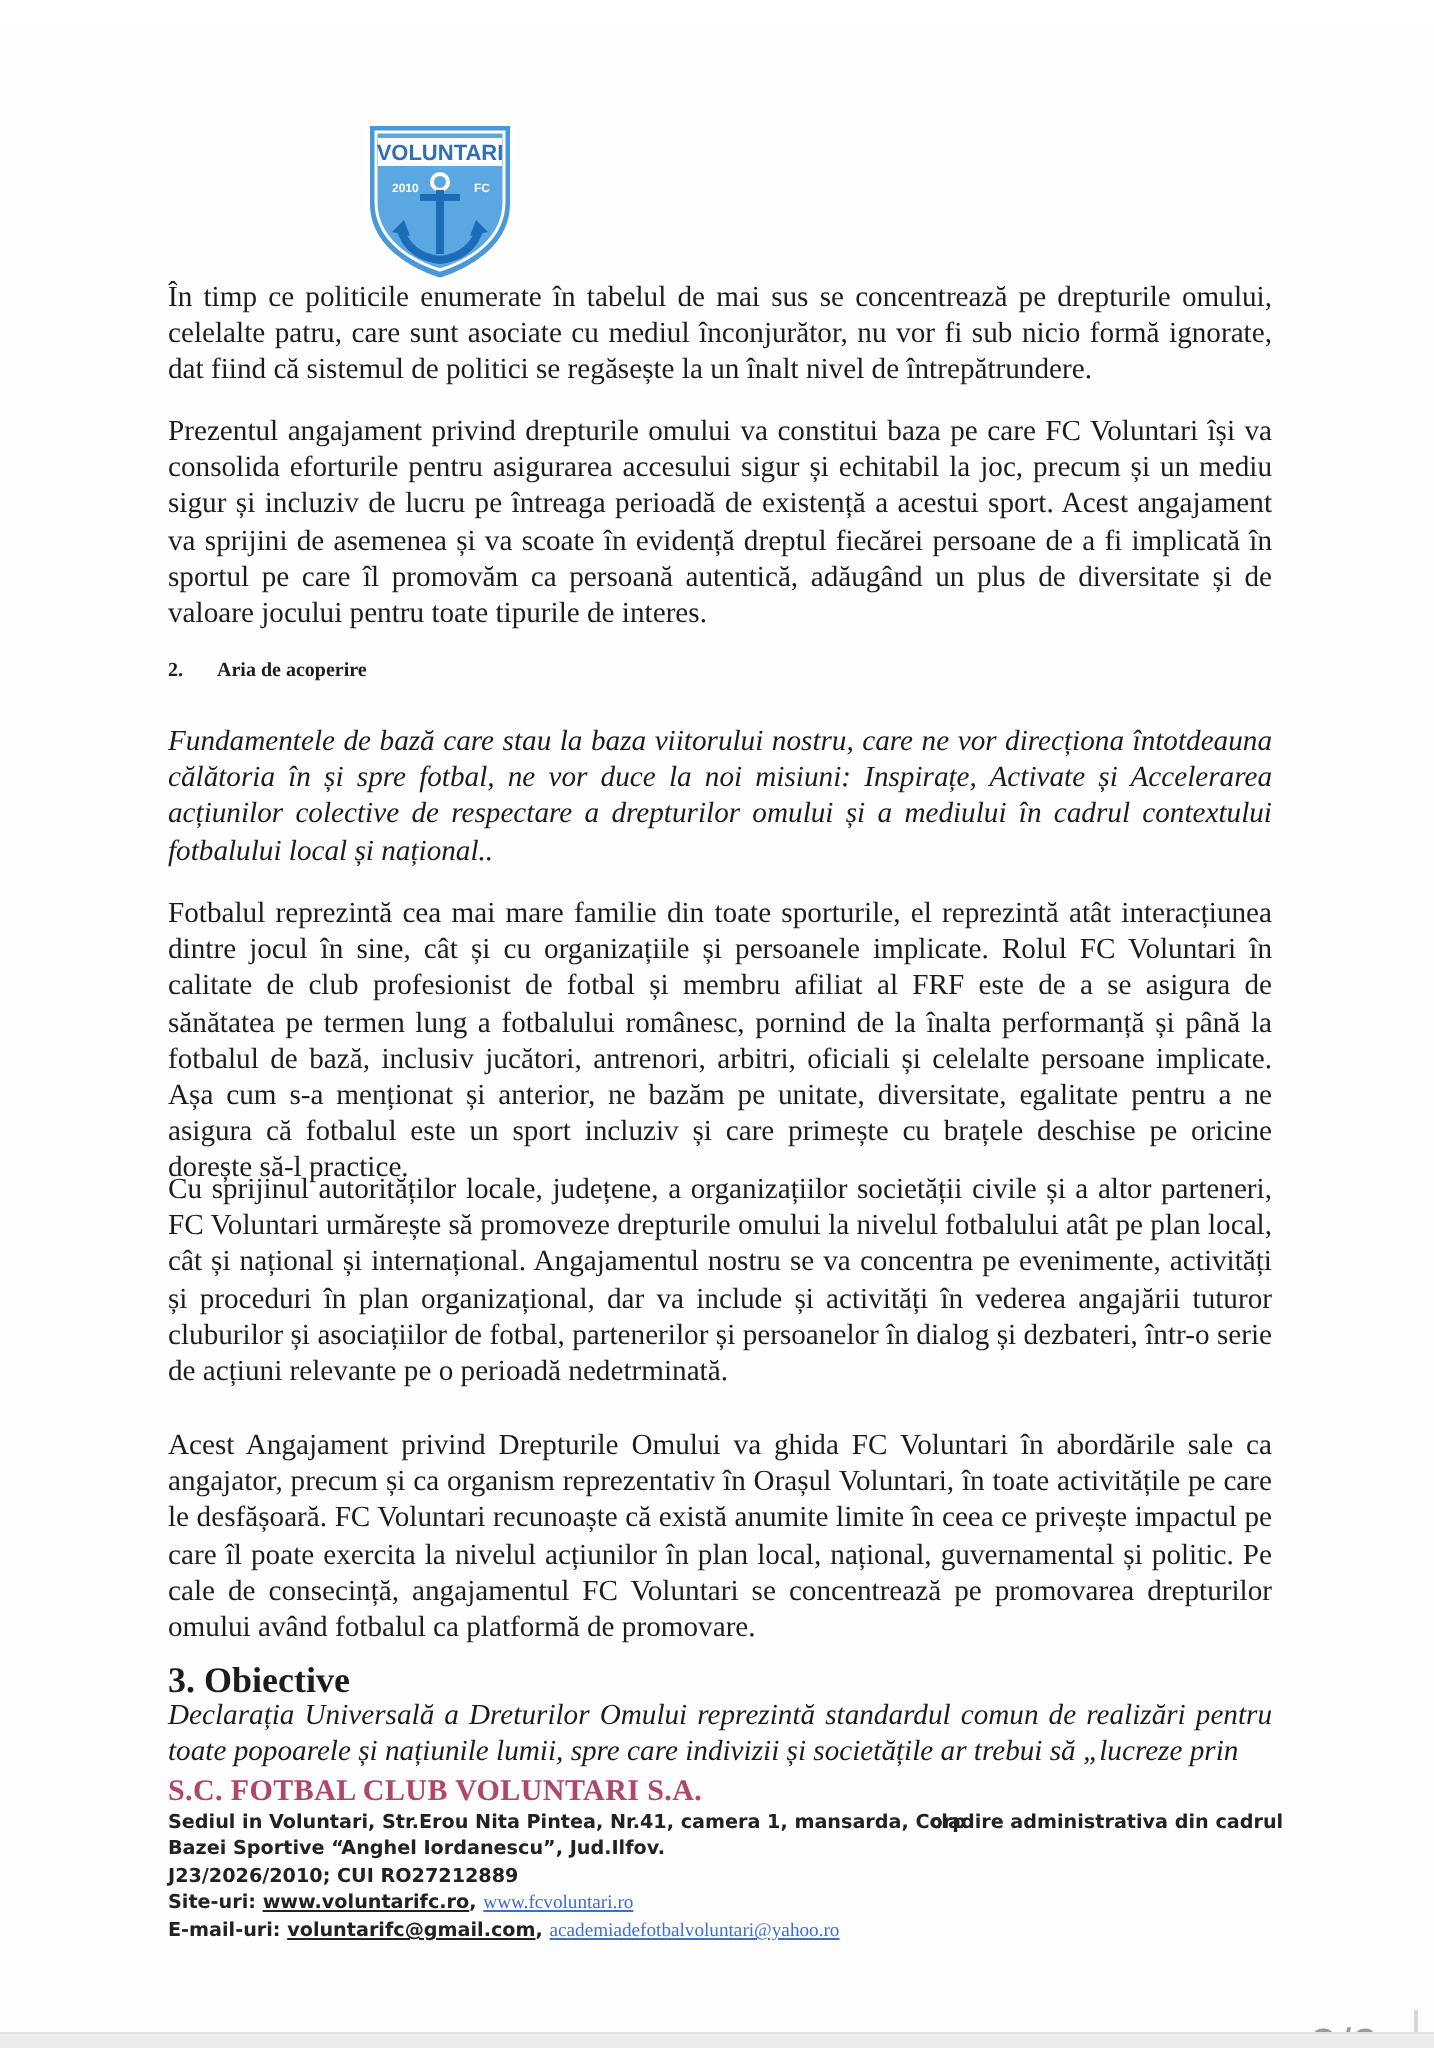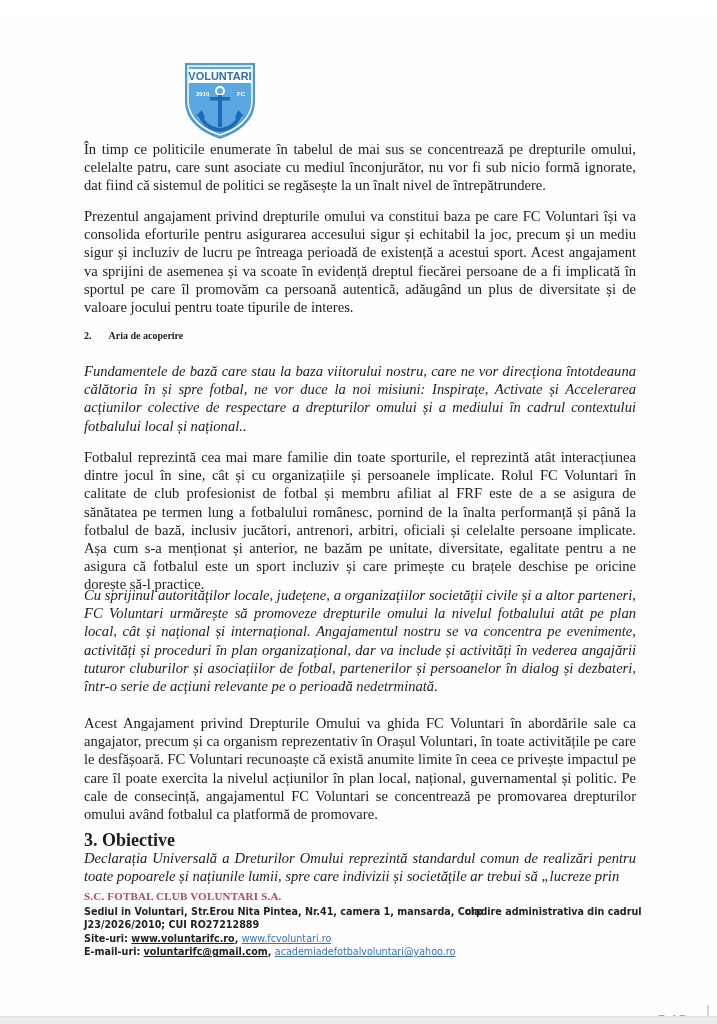--- a/index.html
+++ b/index.html
@@ -27,40 +27,40 @@
     font-size: 14.6px; line-height: 18.2px;
   }
   p { margin: 0; text-align: justify; }
   .p1 { position: absolute; top: 0; }
   .p2 { position: absolute; top: 67px; }
   .h2 { position: absolute; top: 187px; left: 0; font-weight: bold; font-size: 10px; }
   .h2 .num { display: inline-block; width: 22px; padding-left: 0px; }
   .italic { font-style: italic; }
   .p3 { position: absolute; top: 222px; }
   .p4 { position: absolute; top: 308px; }
-  .p5 { position: absolute; top: 446px; font-style: italic; }
+  .p5 { position: absolute; top: 446px; }
   .p6 { position: absolute; top: 574px; }
   .h3 { position: absolute; top: 691px; left: 0; font-weight: bold; font-size: 18px; }
   .p7 { position: absolute; top: 709px; }
   .footer {
     position: absolute; left: 84px; top: 878px; width: 560px;
     font-family: "DejaVu Sans", "Liberation Sans", sans-serif;
     font-size: 9.6px; line-height: 13.6px; font-weight: bold; color: #222;
   }
   .footer .company {
     font-family: "Liberation Serif", "DejaVu Serif", serif;
-    font-size: 11px; color: #b0476a; font-weight: bold; letter-spacing: 0.2px;
+    font-size: 15px; color: #b0476a; font-weight: bold; letter-spacing: 0.2px;
     margin-bottom: 1px;
   }
   .footer .row { white-space: nowrap; position: relative; }
   .footer .right-note {
     position: absolute; left: 381px; top: 0;
   }
   .footer a { color: #1a3a9e; text-decoration: underline; }
-  .footer a.light { color: #3a6fd0; font-weight: normal; }
+  .footer a.light { color: #3a6fd0; font-weight: normal; font-family: Liberation Serif, serif; }
   .footer .uline { text-decoration: underline; color: #222; }
   .page-indicator {
     position: absolute; left: 655px; top: 998px;
     font-family: "Liberation Sans", "DejaVu Sans", sans-serif;
     font-size: 24px; color: #9a9a9a; letter-spacing: 0.5px;
   }
   .right-rule {
     position: absolute; left: 707px; top: 993px; width: 2px; height: 22px; background: #d6d6d6;
   }
 </style>
@@ -103,20 +103,21 @@
 
     <p class="p7 italic">Declarația Universală a Dreturilor Omului reprezintă standardul comun de realizări pentru toate popoarele și națiunile lumii, spre care indivizii și societățile ar trebui să „lucreze prin</p>
   </div>
 
   <div class="footer">
     <div class="company">S.C. FOTBAL CLUB VOLUNTARI S.A.</div>
     <div class="row">
       <span>Sediul in Voluntari, Str.Erou Nita Pintea, Nr.41, camera 1, mansarda, Corp</span>
       <span class="right-note">cladire administrativa din cadrul</span>
     </div>
+    <div class="row">Bazei Sportive “Anghel Iordanescu”, Jud.Ilfov.</div>
     <div class="row">J23/2026/2010; CUI RO27212889</div>
     <div class="row">
       <span>Site-uri: </span><a class="uline">www.voluntarifc.ro</a><span>, </span><a class="light">www.fcvoluntari.ro</a>
     </div>
     <div class="row">
       <span>E-mail-uri: </span><a class="uline">voluntarifc@gmail.com</a><span>, </span><a class="light">academiadefotbalvoluntari@yahoo.ro</a>
     </div>
   </div>
 
   <div class="page-indicator">3/9</div>

